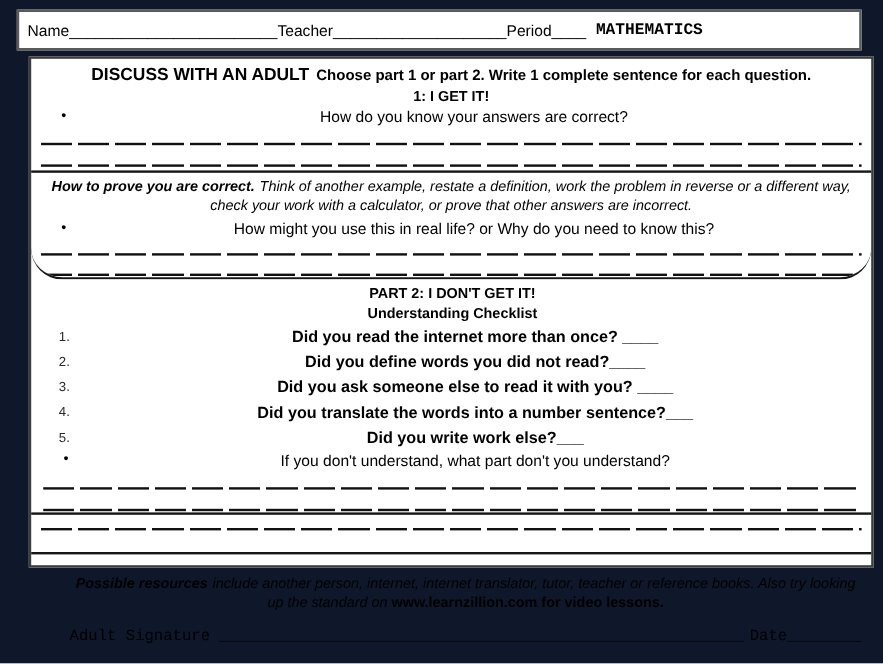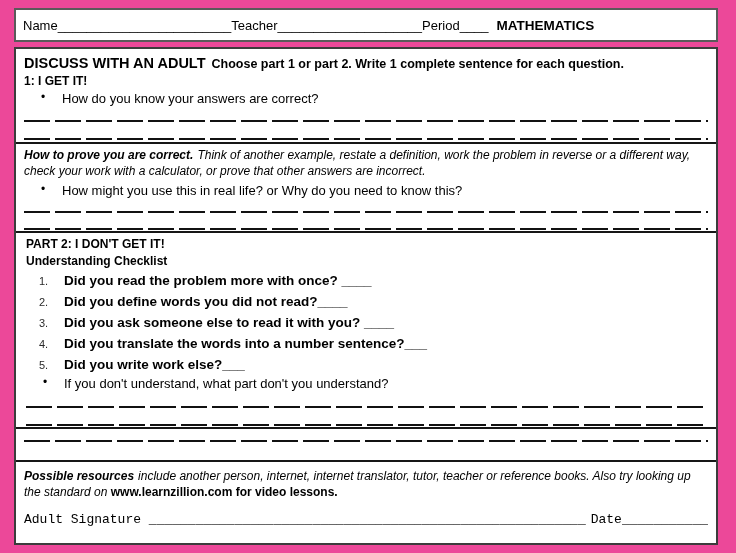--- a/index.html
+++ b/index.html
@@ -2,44 +2,44 @@
 <html><head>
 <meta charset="utf-8">
 <style>
   html, body { margin:0; padding:0; background:#ffffff; }
   body {
     width:736px; height:553px;
     font-family:"Liberation Sans", sans-serif;
     color:#000;
     -webkit-font-smoothing:antialiased;
   }
-  .page { position:relative; width:736px; height:553px; background:#ec4899; overflow:hidden; }
+  .page { position:relative; width:736px; height:553px; background:#0f172a; overflow:hidden;text-align:center; }
 
   
   .header-box {
     position:absolute; left:14px; top:8px; width:704px; height:34px;
     border:2px solid #5a5a5a; box-sizing:border-box; background:#fff;
     display:flex; align-items:center; padding:0 7px;
     font-size:13px; white-space:nowrap; overflow:hidden;
   }
   .blank { letter-spacing:0; }
-  .subject { font-weight:bold; font-size:13.5px; margin-left:8px; }
+  .subject { font-weight:bold; font-size:13.5px; margin-left:8px;font-family:Liberation Mono, monospace; }
 
   
   .main-box {
-    position:absolute; left:14px; top:47px; width:704px; height:498px;
+    position:absolute; left:24px; top:47px; width:704px; height:426px;
     border:2px solid #3c3c3c; box-sizing:border-box; background:#fff;
   }
   .section { box-sizing:border-box; padding-left:8px; padding-right:8px; overflow:hidden; }
   .sec-border { border-bottom:2px solid #161616; }
   .s1 { height:95px;  padding-top:5px; }
-  .s2 { height:89px;  padding-top:4px; }
+  .s2 { height:89px;  padding-top:4px;border-radius:26px; }
   .s3 { height:196px; padding-top:3px;padding-left:10px; }
   .s4 { height:33px;  padding-top:4px; }
-  .s5 { height:85px;  padding-top:6px; }
+  .s5 { height:85px;  padding-top:16px;margin-left:24px; }
 
   .title-row { font-weight:bold; font-size:12.5px; line-height:18px; white-space:nowrap; overflow:hidden; }
   .title-main { font-size:14.5px; margin-right:6px; }
   .h-bold { font-weight:bold; font-size:12px; line-height:17px; white-space:nowrap; }
 
   .bullet-row { position:relative; padding-left:38px; font-size:13px; line-height:17px; white-space:nowrap; overflow:hidden; }
   .bullet { position:absolute; left:17px; top:-1px; font-size:12px; }
 
   .write-line {
     height:2px;
@@ -101,21 +101,21 @@
       </div>
       <div class="write-line mt12"></div>
       <div class="write-line mt15"></div>
     </div>
 
     <div class="section s3 sec-border">
       <div class="h-bold">PART 2: I DON'T GET IT!</div>
       <div class="h-bold">Understanding Checklist</div>
 
       <div class="num-row">
-        <span class="num">1.</span><span>Did you read the problem more with once? ____</span>
+        <span class="num">1.</span><span>Did you read the internet more than once? ____</span>
       </div>
       <div class="num-row">
         <span class="num">2.</span><span>Did you define words you did not read?____</span>
       </div>
       <div class="num-row">
         <span class="num">3.</span><span>Did you ask someone else to read it with you? ____</span>
       </div>
       <div class="num-row">
         <span class="num">4.</span><span>Did you translate the words into a number sentence?___</span>
       </div>

